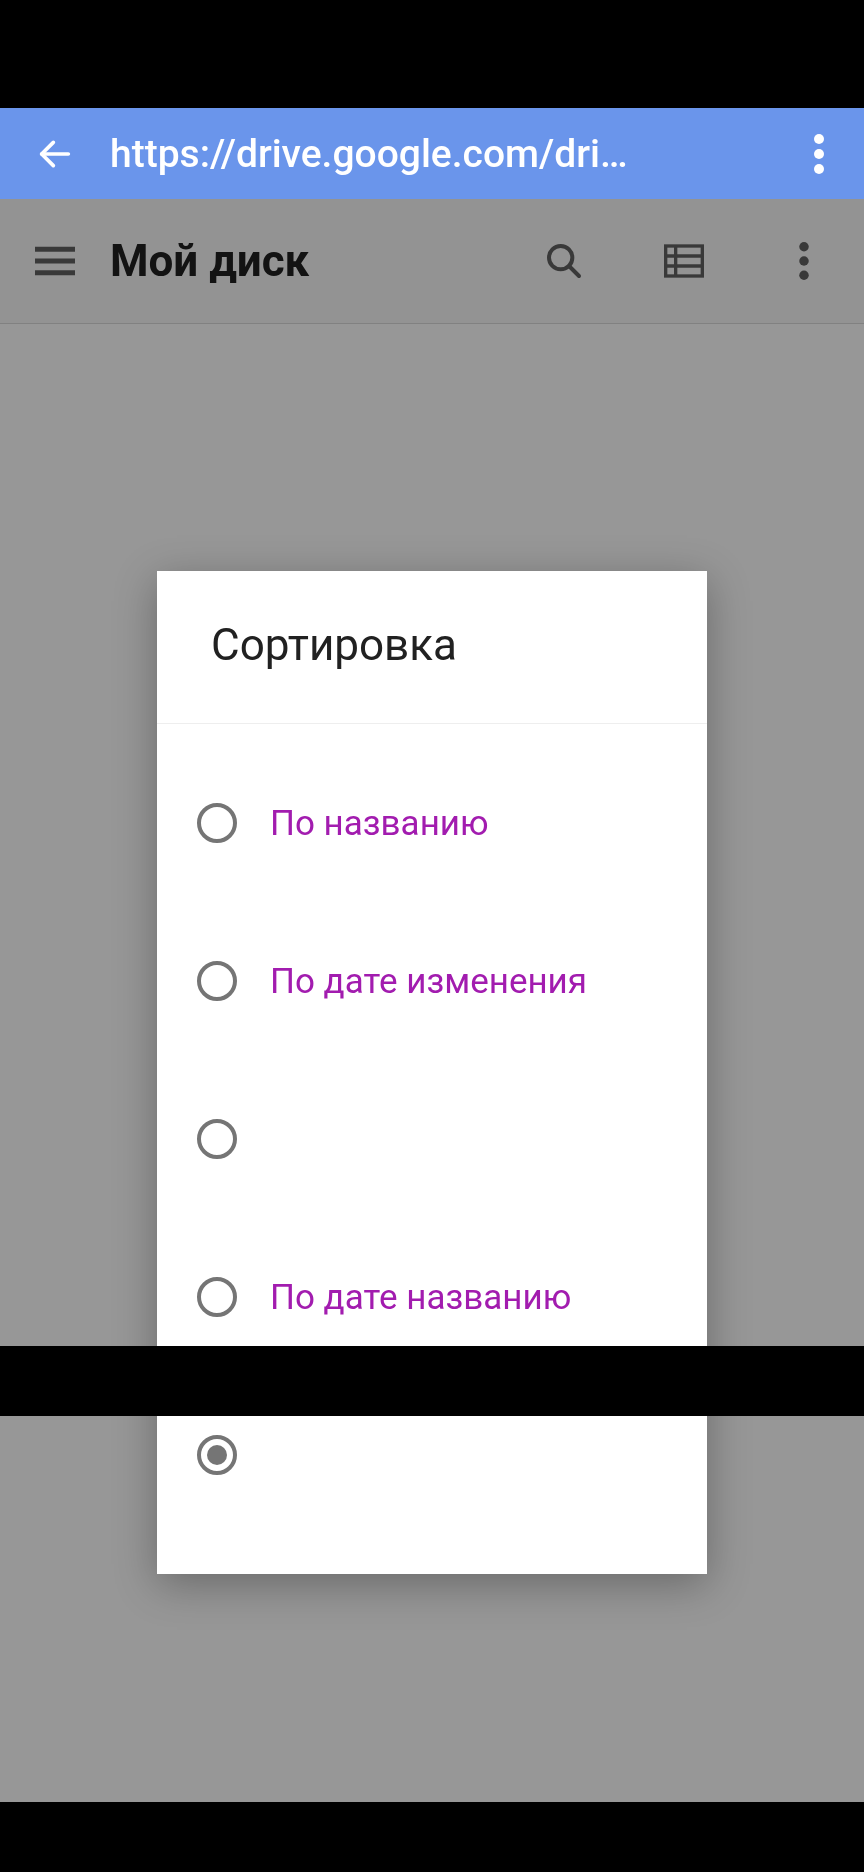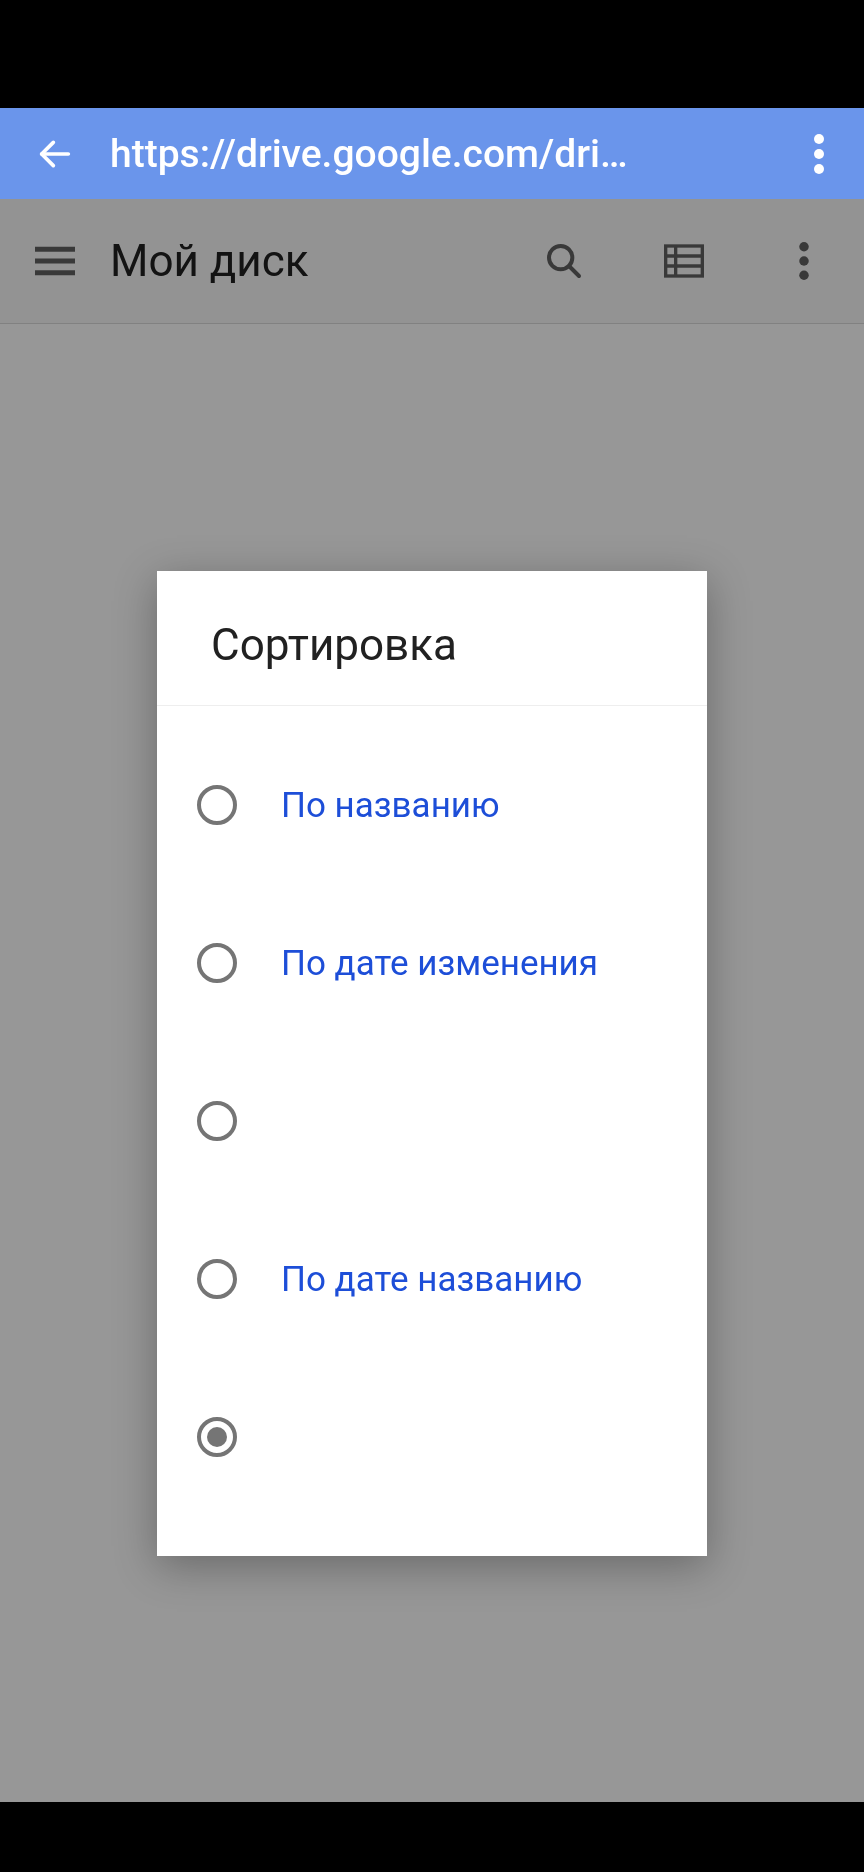--- a/index.html
+++ b/index.html
@@ -6,21 +6,21 @@
   html, body {
     width: 864px;
     height: 1872px;
     font-family: Roboto, "Helvetica Neue", Arial, sans-serif;
     background: #000;
     overflow: hidden;
   }
   .viewport {
     position: absolute;
     top: 0; left: 0;
-    width: 864px; height: 1872px;
+    width: 864px; height: 1416px;
   }
   .letterbox-top {
     position: absolute;
     top: 0; left: 0; width: 100%; height: 108px;
     background: #000;
   }
   .letterbox-bottom {
     position: absolute;
     bottom: 0; left: 0; width: 100%; height: 70px;
     background: #000;
@@ -66,21 +66,21 @@
     display: flex;
     align-items: center;
   }
   .drive-hamburger {
     width: 110px; height: 125px;
     display: flex; align-items: center; justify-content: center;
   }
   .drive-title {
     font-size: 44px;
     color: #202020;
-    font-weight: 400;
+    font-weight: 700;
   }
   .drive-spacer { flex: 1; }
   .drive-icon-btn {
     width: 120px; height: 125px;
     display: flex; align-items: center; justify-content: center;
   }
   .drive-content {
     position: absolute;
     top: 125px; left: 0; width: 100%; bottom: 0;
     background: #fcfcfc;
@@ -92,21 +92,21 @@
   }
   .dialog {
     position: absolute;
     left: 157px;
     top: 372px;
     width: 550px;
     background: #fff;
     box-shadow: 0 10px 40px rgba(0,0,0,0.3);
   }
   .dialog-header {
-    padding: 48px 40px 34px 54px;
+    padding: 48px 40px 52px 54px;
     border-bottom: 1px solid #eeeeee;
   }
   .dialog-title {
     font-size: 44px;
     color: #212121;
     font-weight: 400;
   }
   .dialog-body {
     padding: 20px 36px 40px 36px;
   }
@@ -126,22 +126,22 @@
   }
   .radio-inner {
     width: 20px; height: 20px;
     border-radius: 50%;
     background: #757575;
     display: none;
   }
   .radio-row.selected .radio-inner { display: block; }
   .radio-label {
     font-size: 35px;
-    color: #1d4ed8;
-    margin-left: 44px;
+    color: #a21caf;
+    margin-left: 33px;
     white-space: nowrap;
     text-align: right;
   }
   svg { display: block; }
 </style>
 </head>
 <body>
 
 <div class="viewport">
   <div class="letterbox-top"></div>

